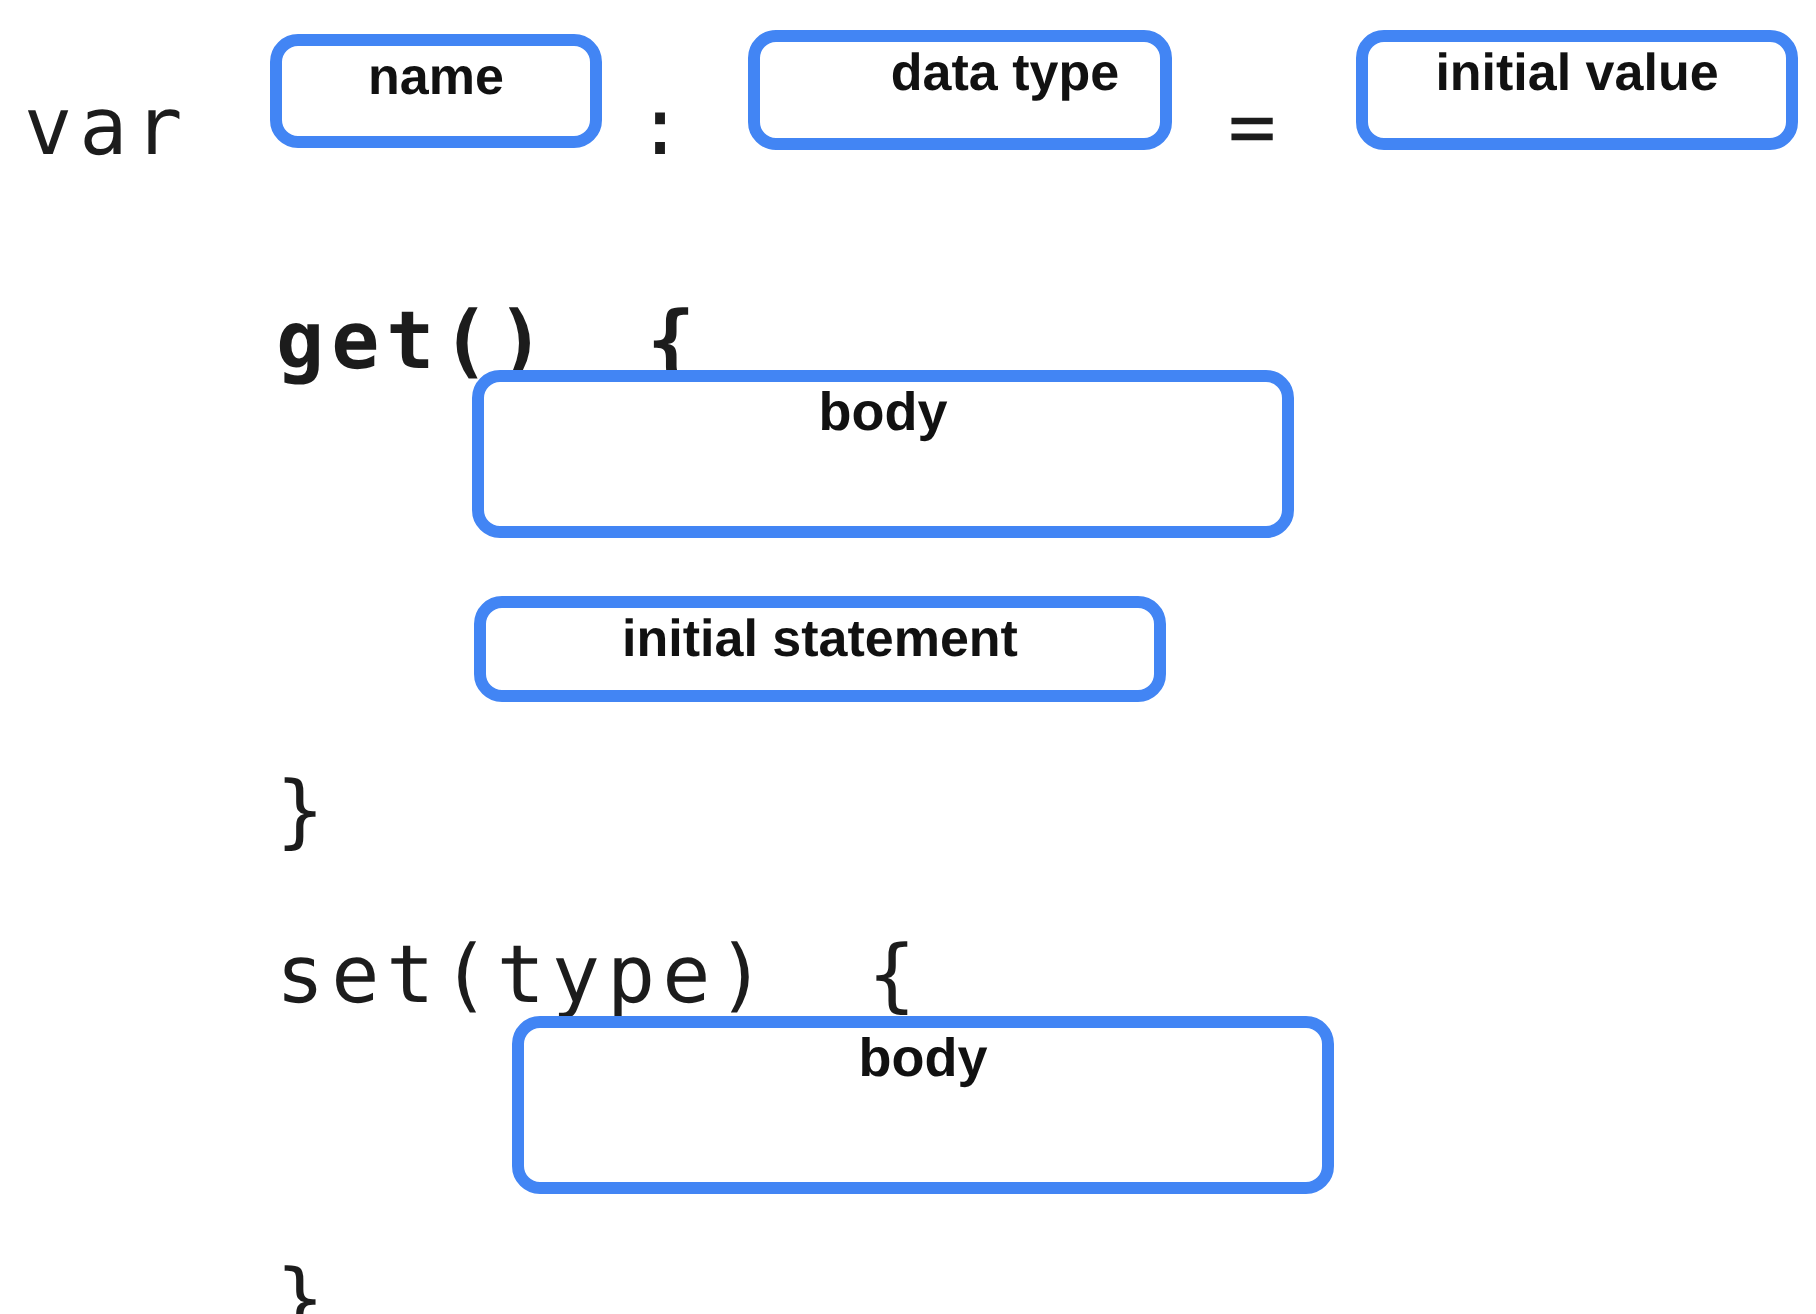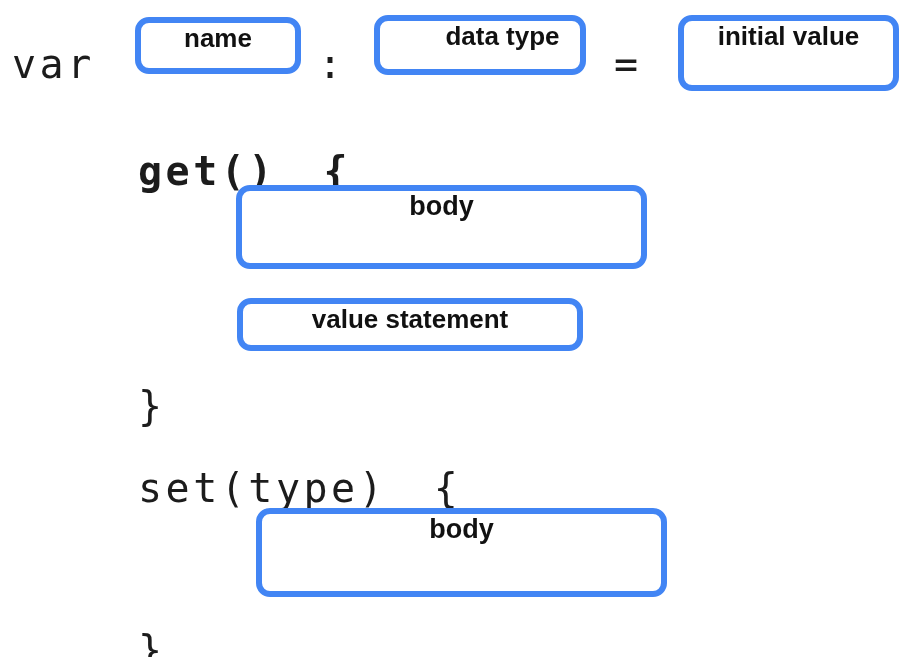--- a/index.html
+++ b/index.html
@@ -37,21 +37,21 @@
     font-weight: 700;
     color: #111111;
     text-align: center;
   }
   
   .kw-var        { left: 12px;  top: 20px; }
   .box-name      { left: 135px; top: 17px; width: 166px; height: 57px; font-size: 26px; }
   .sym-colon     { left: 318px; top: 20px; }
   .box-datatype  { left: 374px; top: 15px; width: 212px; height: 60px; font-size: 26px; padding-left: 45px; }
   .sym-equals    { left: 614px; top: 20px; }
-  .box-initial   { left: 678px; top: 15px; width: 221px; height: 76px; font-size: 26px; }
+  .box-initial   { left: 678px; top: 15px; width: 221px; height: 60px; font-size: 26px; }
   
   .getter-open   { left: 138px; top: 127px; font-weight: bold; }
   .box-gbody     { left: 236px; top: 185px; width: 411px; height: 84px; font-size: 27px; }
   .box-return    { left: 237px; top: 298px; width: 346px; height: 53px; font-size: 26px; }
   .getter-close  { left: 138px; top: 362px; }
   
   .setter-open   { left: 138px; top: 444px; }
   .box-sbody     { left: 256px; top: 508px; width: 411px; height: 89px; font-size: 27px; }
   .setter-close  { left: 138px; top: 606px; }
 </style>
@@ -78,21 +78,21 @@
     <span>initial value</span>
   </div>
 
   <span class="code getter-open">get() {</span>
 
   <div class="pill box-gbody">
     <span>body</span>
   </div>
 
   <div class="pill box-return">
-    <span>value statement</span>
+    <span>initial statement</span>
   </div>
 
   <span class="code getter-close">}</span>
 
   <span class="code setter-open">set(type) {</span>
 
   <div class="pill box-sbody">
     <span>body</span>
   </div>
 

